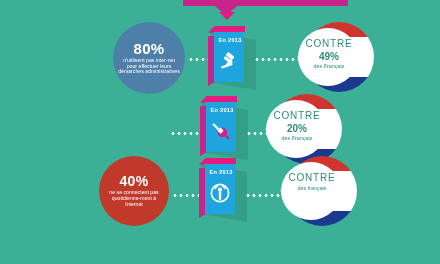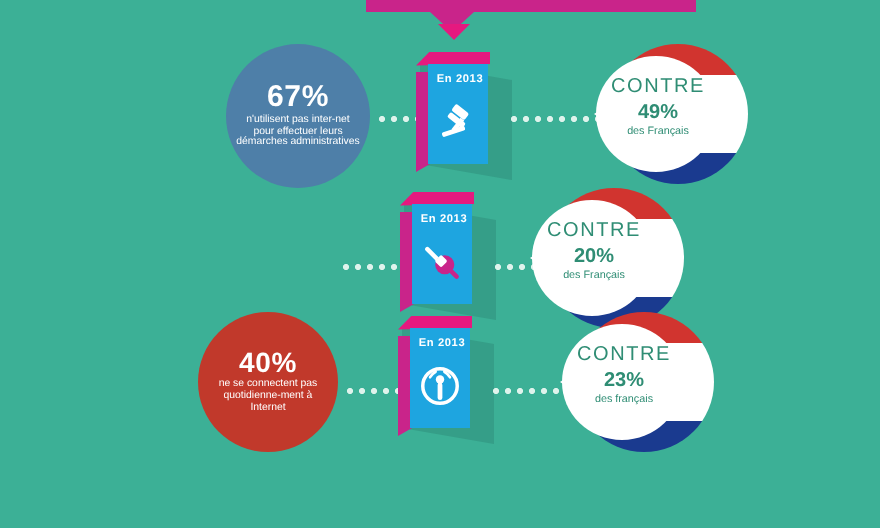--- a/index.html
+++ b/index.html
@@ -124,21 +124,21 @@
 
 <div id="stage">
 
   <div class="banner"></div>
   <div class="banner-notch"></div>
   <div class="banner-notch2"></div>
 
   <div class="row row-1">
 
     <div class="stat-circle sc-1">
-      <div class="stat-pct">67%</div>
+      <div class="stat-pct">80%</div>
       <div class="stat-desc">n'utilisent pas inter-net pour effectuer leurs démarches administratives</div>
     </div>
 
     <div class="dots" style="left:188px;top:40px;width:26px;"></div>
 
     <div class="box3d" style="left:208px;top:8px;">
       <div class="box-shadow"></div>
       <div class="box-spine"></div>
       <div class="box-top"></div>
       <div class="box-face"></div>
@@ -233,19 +233,18 @@
     </div>
 
     <div class="dots" style="left:245px;top:42px;width:38px;"></div>
 
     <div class="bubble" style="left:281px;top:4px;">
       <div class="flag-circle"></div>
       <div class="bubble-white"></div>
       <div class="bubble-tail"></div>
       <div class="bubble-text">
         <div class="b-contre">CONTRE</div>
-        <div class="b-pct">23%</div>
         <div class="b-sub">des français</div>
       </div>
     </div>
   </div>
 
 </div>
 
 </body></html>

